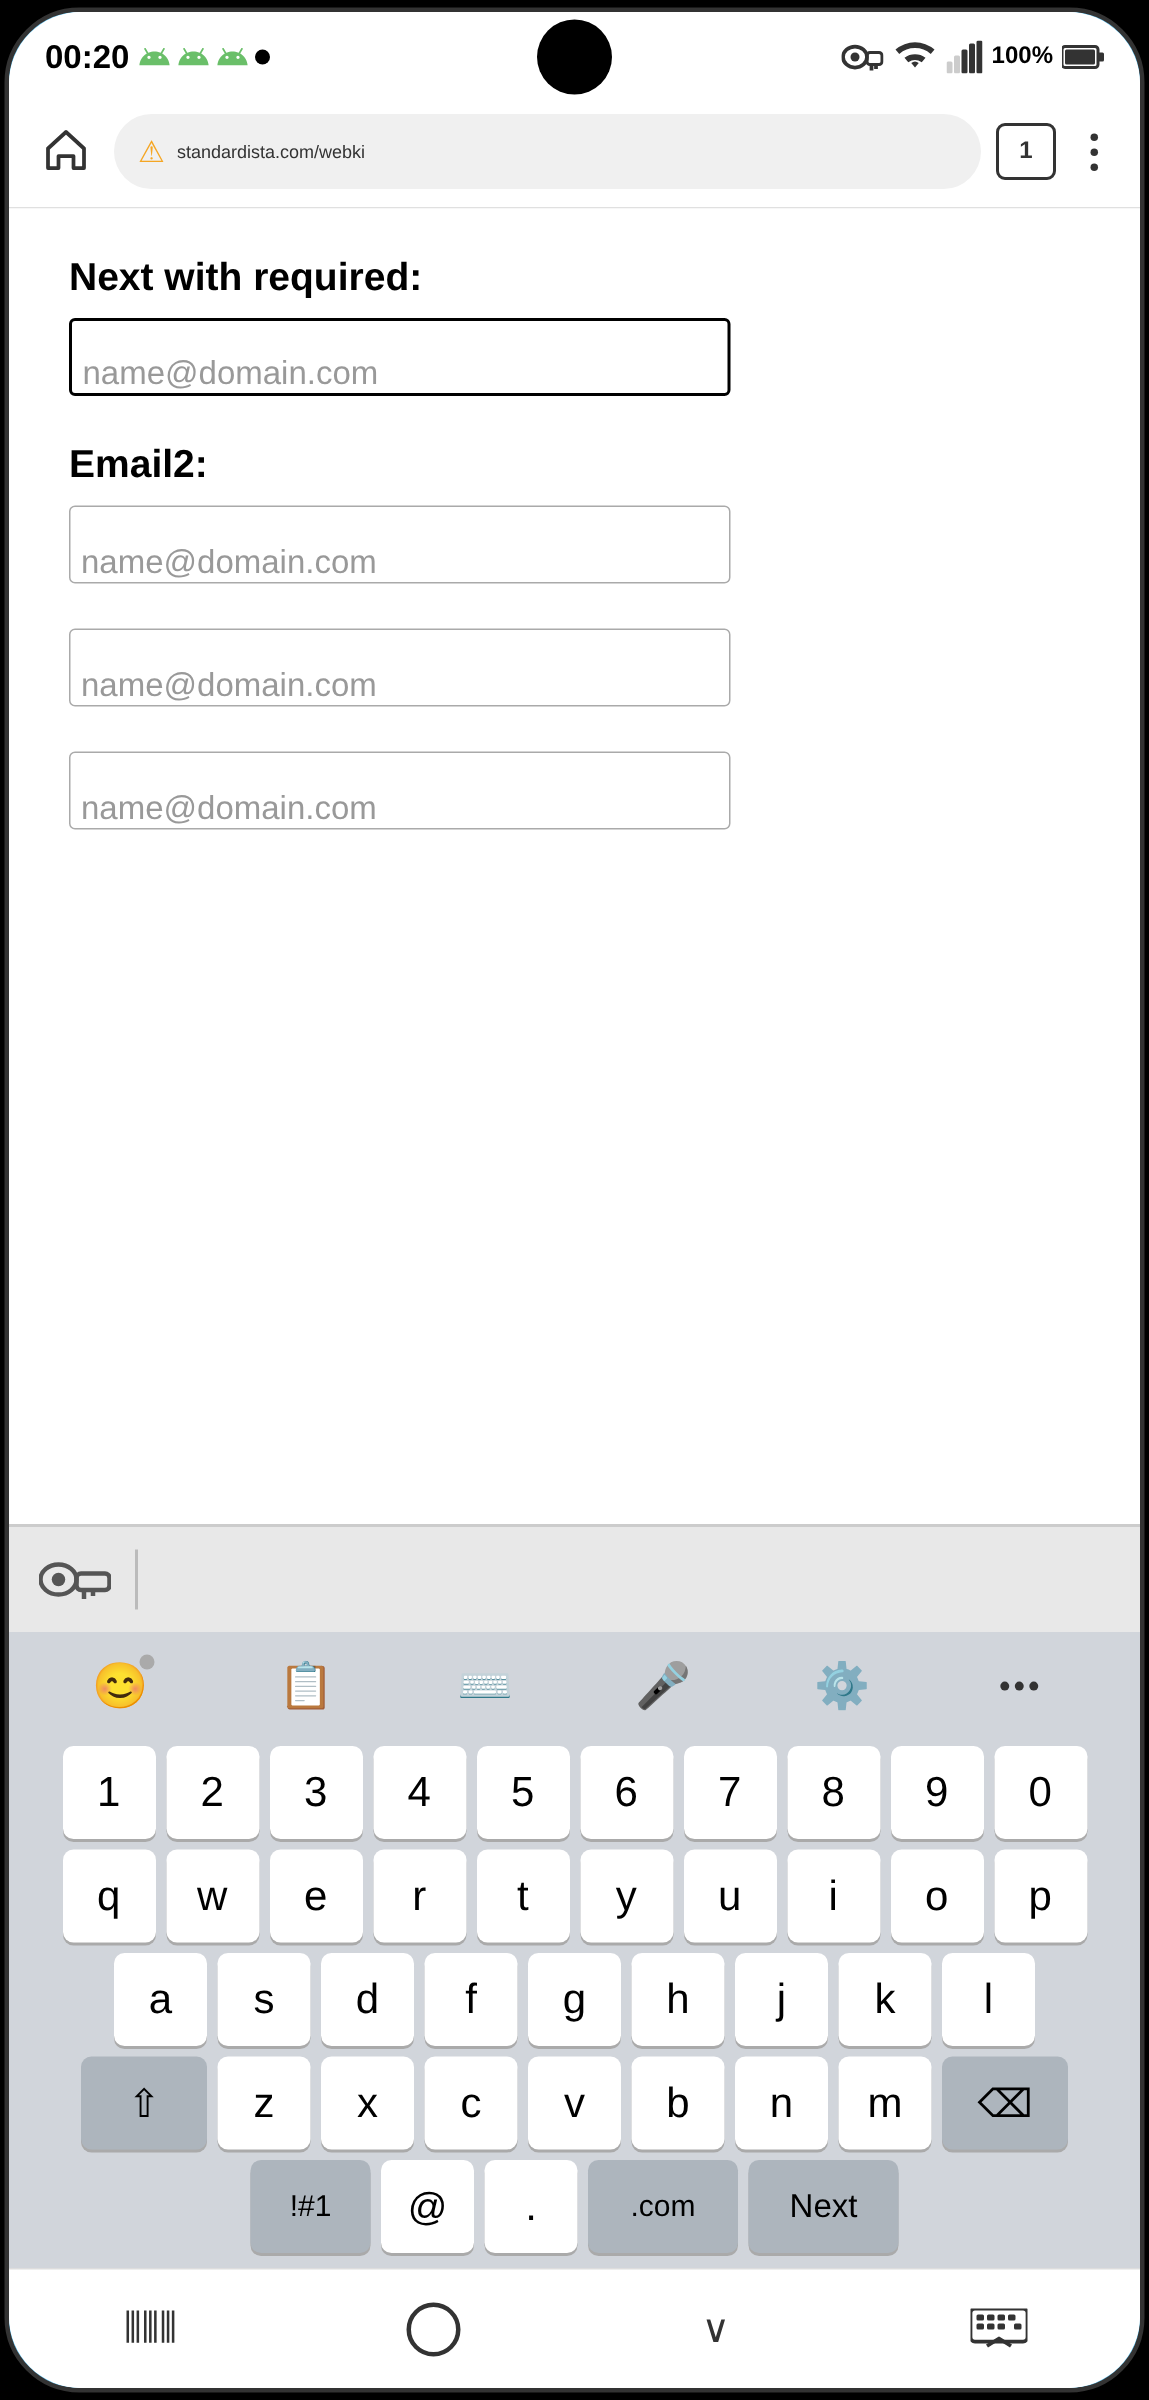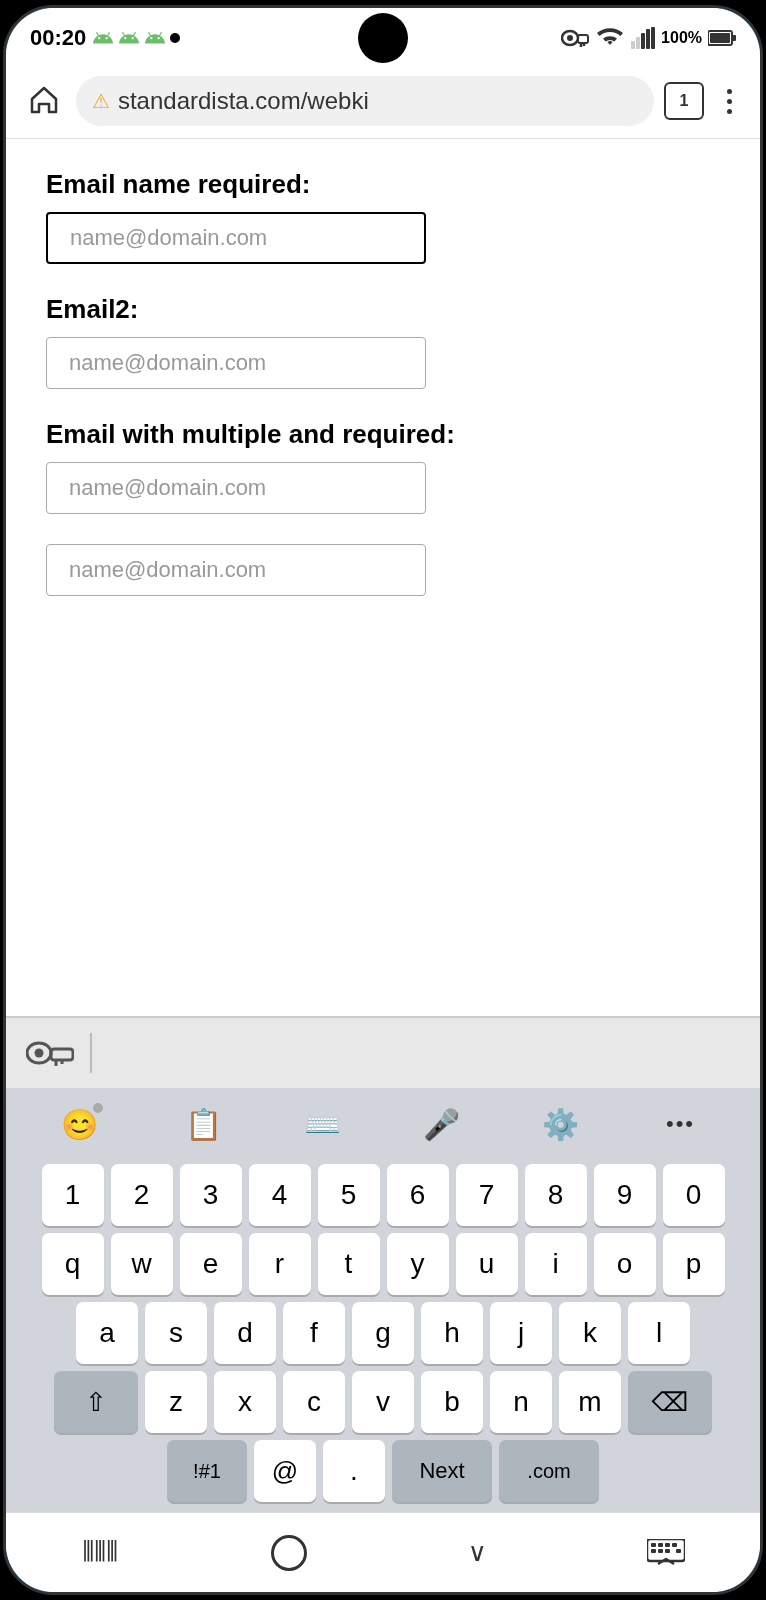--- a/index.html
+++ b/index.html
@@ -117,21 +117,21 @@
       padding: 0 16px;
       gap: 8px;
     }
 
     .warning-icon {
       color: #f5a623;
       font-size: 20px;
     }
 
     .url-text {
-      font-size: 24px;
+      font-size: 12px;
       color: #333;
       flex: 1;
     }
 
     .browser-tab-btn {
       width: 40px;
       height: 38px;
       border: 2.5px solid #333;
       border-radius: 6px;
       display: flex;
@@ -173,30 +173,30 @@
 
     .form-label {
       font-size: 26px;
       font-weight: 700;
       color: #000;
       margin-bottom: 12px;
       display: block;
     }
 
     .form-input {
-      width: 380px;
+      width: 441px;
       height: 52px;
       border: 2px solid #555;
       border-radius: 4px;
-      padding: 0 22px;
+      padding: 0 7px;
       font-size: 22px;
       color: #888;
       background: #fff;
       display: flex;
-      align-items: center;
+      align-items: flex-end;
     }
 
     .form-input.active {
       border: 2.5px solid #000;
     }
 
     .form-input.light {
       border: 1.5px solid #aaa;
     }
 
@@ -428,35 +428,34 @@
       <div class="browser-menu-btn">
         <div class="menu-dot"></div>
         <div class="menu-dot"></div>
         <div class="menu-dot"></div>
       </div>
     </div>
 
     <div class="web-content">
 
       <div class="form-section">
-        <span class="form-label">Email name required:</span>
+        <span class="form-label">Next with required:</span>
         <div class="form-input active">
           <span style="color:#999;font-size:22px;">name@domain.com</span>
         </div>
       </div>
 
       <div class="form-section">
         <span class="form-label">Email2:</span>
         <div class="form-input light">
           <span style="color:#999;font-size:22px;">name@domain.com</span>
         </div>
       </div>
 
       <div class="form-section">
-        <span class="form-label">Email with multiple and required:</span>
         <div class="form-input light">
           <span style="color:#999;font-size:22px;">name@domain.com</span>
         </div>
       </div>
 
       <div class="form-section">
         <div class="form-input light">
           <span style="color:#999;font-size:22px;">name@domain.com</span>
         </div>
       </div>
@@ -547,22 +546,22 @@
         <div class="key key-letter">b</div>
         <div class="key key-letter">n</div>
         <div class="key key-letter">m</div>
         <div class="key key-backspace key-wide key-wide" style="font-size:26px;background:#adb5bd;">⌫</div>
       </div>
 
       <div class="key-row" style="margin-bottom:10px;">
         <div class="key key-symbols key-wide" style="font-size:20px;">!#1</div>
         <div class="key key-at">@</div>
         <div class="key key-dot">.</div>
+        <div class="key key-dotcom key-wide" style="font-size:20px;">.com</div>
         <div class="key key-next key-wide" style="font-size:22px;">Next</div>
-        <div class="key key-dotcom key-wide" style="font-size:20px;">.com</div>
       </div>
     </div>
 
     <div class="bottom-nav">
       <div class="nav-btn">
         <span class="nav-icon">⫴⫴⫴</span>
       </div>
       <div class="nav-btn">
         <span style="width:36px;height:36px;border:3px solid #333;border-radius:50%;display:inline-block;"></span>
       </div>

